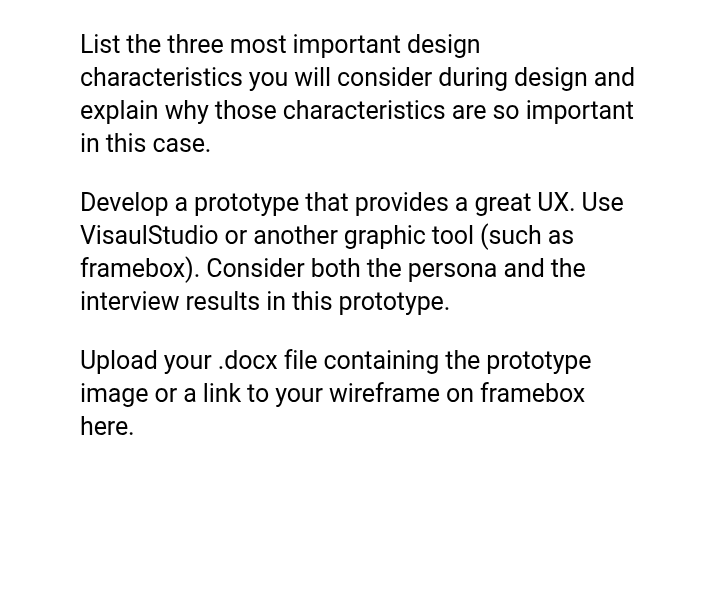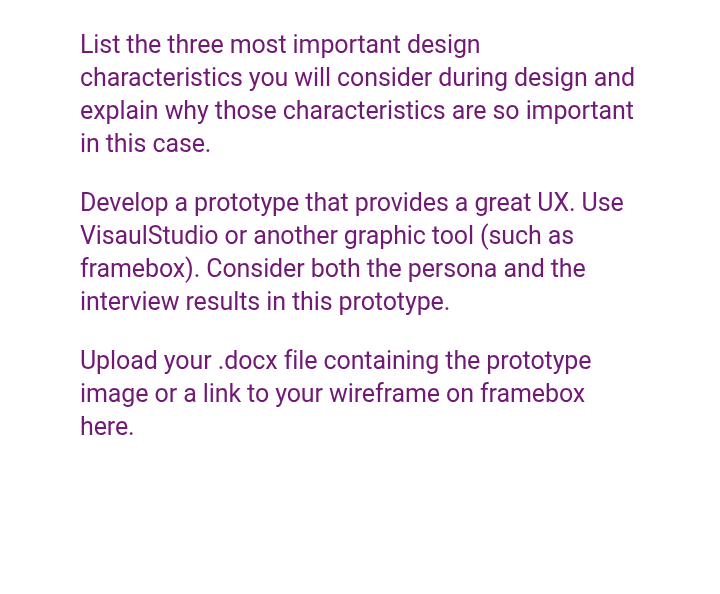--- a/index.html
+++ b/index.html
@@ -10,21 +10,21 @@
     body {
       width: 720px;
       height: 594px;
       background: #ffffff;
       font-family: -apple-system, BlinkMacSystemFont, "Segoe UI", Roboto, Helvetica, Arial, sans-serif;
       padding: 28px 80px 40px 80px;
     }
     .paragraph {
       font-size: 25px;
       line-height: 1.32;
-      color: #701a75;
+      color: #000000;
       margin-bottom: 26px;
       font-weight: 400;
       letter-spacing: -0.1px;
     }
     .paragraph:last-child {
       margin-bottom: 16px;
     }
   </style>
 </head>
 <body>

